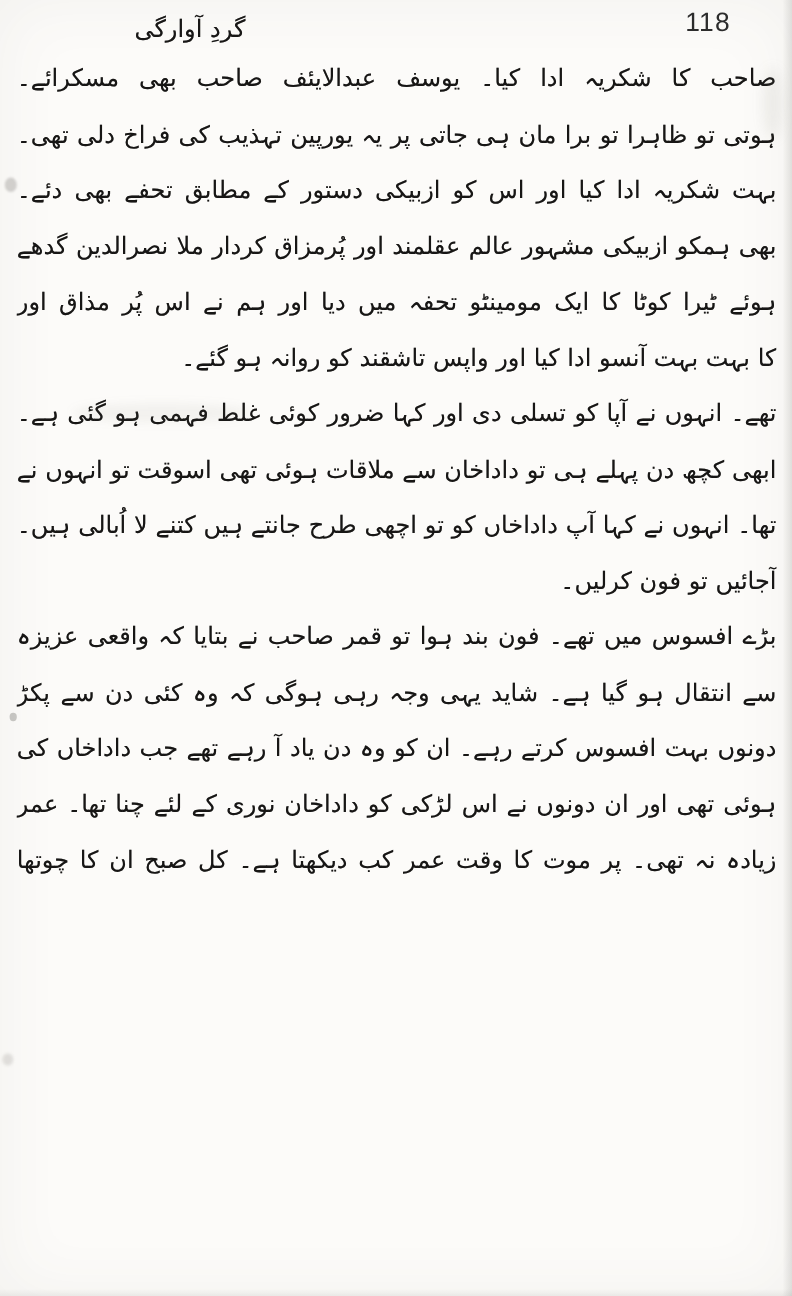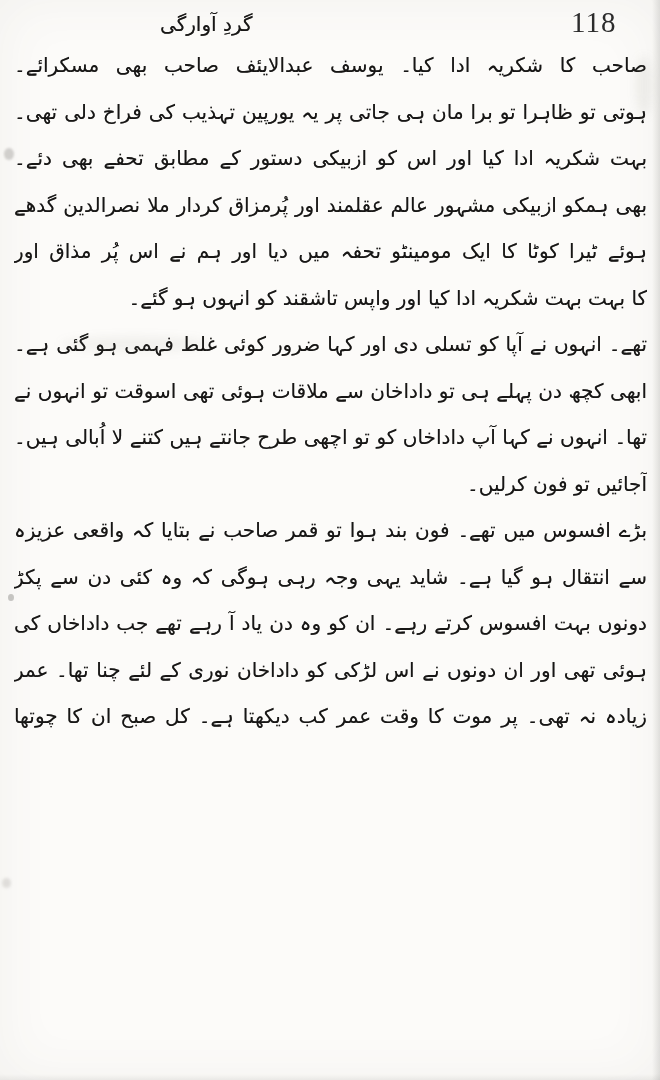--- a/index.html
+++ b/index.html
@@ -19,26 +19,25 @@
     background:linear-gradient(to right,rgba(0,0,0,0),rgba(60,60,58,0.13));
   }
   .edge-bottom{
     position:absolute;bottom:0;left:0;width:660px;height:6px;
     background:linear-gradient(to bottom,rgba(0,0,0,0),rgba(60,60,58,0.07));
   }
   .header-title{
     position:absolute;top:12px;left:112px;
     font-size:20px;color:#181716;direction:rtl;
     text-shadow:0 0 0.5px rgba(0,0,0,0.55);
-    margin-left:48px;
   }
   .page-number{
     position:absolute;top:6px;left:571px;
-    font-family:Liberation Serif, serif;
-    font-size:29px;color:#2c2c2c;letter-spacing:1px;
+    font-family:Liberation Sans, sans-serif;
+    font-size:22px;color:#2c2c2c;letter-spacing:1px;
   }
   .textblock{
     position:absolute;top:42px;left:14px;width:633px;
     direction:rtl;
     color:#171615;
     font-size:20px;
     text-shadow:0 0 0.5px rgba(0,0,0,0.45);
   }
   .line{
     height:46.5px;line-height:46.5px;
@@ -69,21 +68,21 @@
 <div class="paper">
   <div class="header-title">گردِ آوارگی</div>
   <div class="page-number">118</div>
 
   <div class="textblock" id="textblock">
       <div class="line full" dir="rtl">صاحب کا شکریہ ادا کیا۔ یوسف عبدالایئف صاحب بھی مسکرائے۔ ہندوستانی خاتون</div>
       <div class="line full" dir="rtl">ہوتی تو ظاہرا تو برا مان ہی جاتی پر یہ یورپین تہذیب کی فراخ دلی تھی۔ ویلنٹائن کا ہم نے</div>
       <div class="line full" dir="rtl">بہت شکریہ ادا کیا اور اس کو ازبیکی دستور کے مطابق تحفے بھی دئے۔ واپس چائے کے</div>
       <div class="line full" dir="rtl">بھی ہمکو ازبیکی مشہور عالم عقلمند اور پُرمزاق کردار ملا نصرالدین گدھے پر سواری کرتے</div>
       <div class="line full" dir="rtl">ہوئے ٹیرا کوٹا کا ایک مومینٹو تحفہ میں دیا اور ہم نے اس پُر مذاق اور حکمت سے بھرپور تحفہ</div>
-      <div class="line para-end" dir="rtl">کا بہت بہت شکریہ ادا کیا اور واپس تاشقند کو انہوں ہو گئے۔</div>
+      <div class="line para-end" dir="rtl">کا بہت بہت آنسو ادا کیا اور واپس تاشقند کو روانہ ہو گئے۔</div>
       <div class="line full" dir="rtl">تھے۔ انہوں نے آپا کو تسلی دی اور کہا ضرور کوئی غلط فہمی ہو گئی ہے۔ ایسا کیسے ہوسکتا ہے۔</div>
       <div class="line full" dir="rtl">ابھی کچھ دن پہلے ہی تو داداخان سے ملاقات ہوئی تھی اسوقت تو انہوں نے کچھ نہیں بتایا</div>
       <div class="line full" dir="rtl">تھا۔ انہوں نے کہا آپ داداخاں کو تو اچھی طرح جانتے ہیں کتنے لا اُبالی ہیں۔ ضرور تو وہ</div>
       <div class="line para-end" dir="rtl">آجائیں تو فون کرلیں۔</div>
       <div class="line full" dir="rtl">بڑے افسوس میں تھے۔ فون بند ہوا تو قمر صاحب نے بتایا کہ واقعی عزیزہ کا کنیسر کی وجہ</div>
       <div class="line full" dir="rtl">سے انتقال ہو گیا ہے۔ شاید یہی وجہ رہی ہوگی کہ وہ کئی دن سے پکڑ میں نہیں آ رہے تھے۔</div>
       <div class="line full" dir="rtl">دونوں بہت افسوس کرتے رہے۔ ان کو وہ دن یاد آ رہے تھے جب داداخاں کی شادی</div>
       <div class="line full" dir="rtl">ہوئی تھی اور ان دونوں نے اس لڑکی کو داداخان نوری کے لئے چنا تھا۔ عمر بھی کچھ ایسی</div>
       <div class="line full" dir="rtl">زیادہ نہ تھی۔ پر موت کا وقت عمر کب دیکھتا ہے۔ کل صبح ان کا چوتھا تھا۔ یہ طے پایا کہ قمر</div>
     </div>

